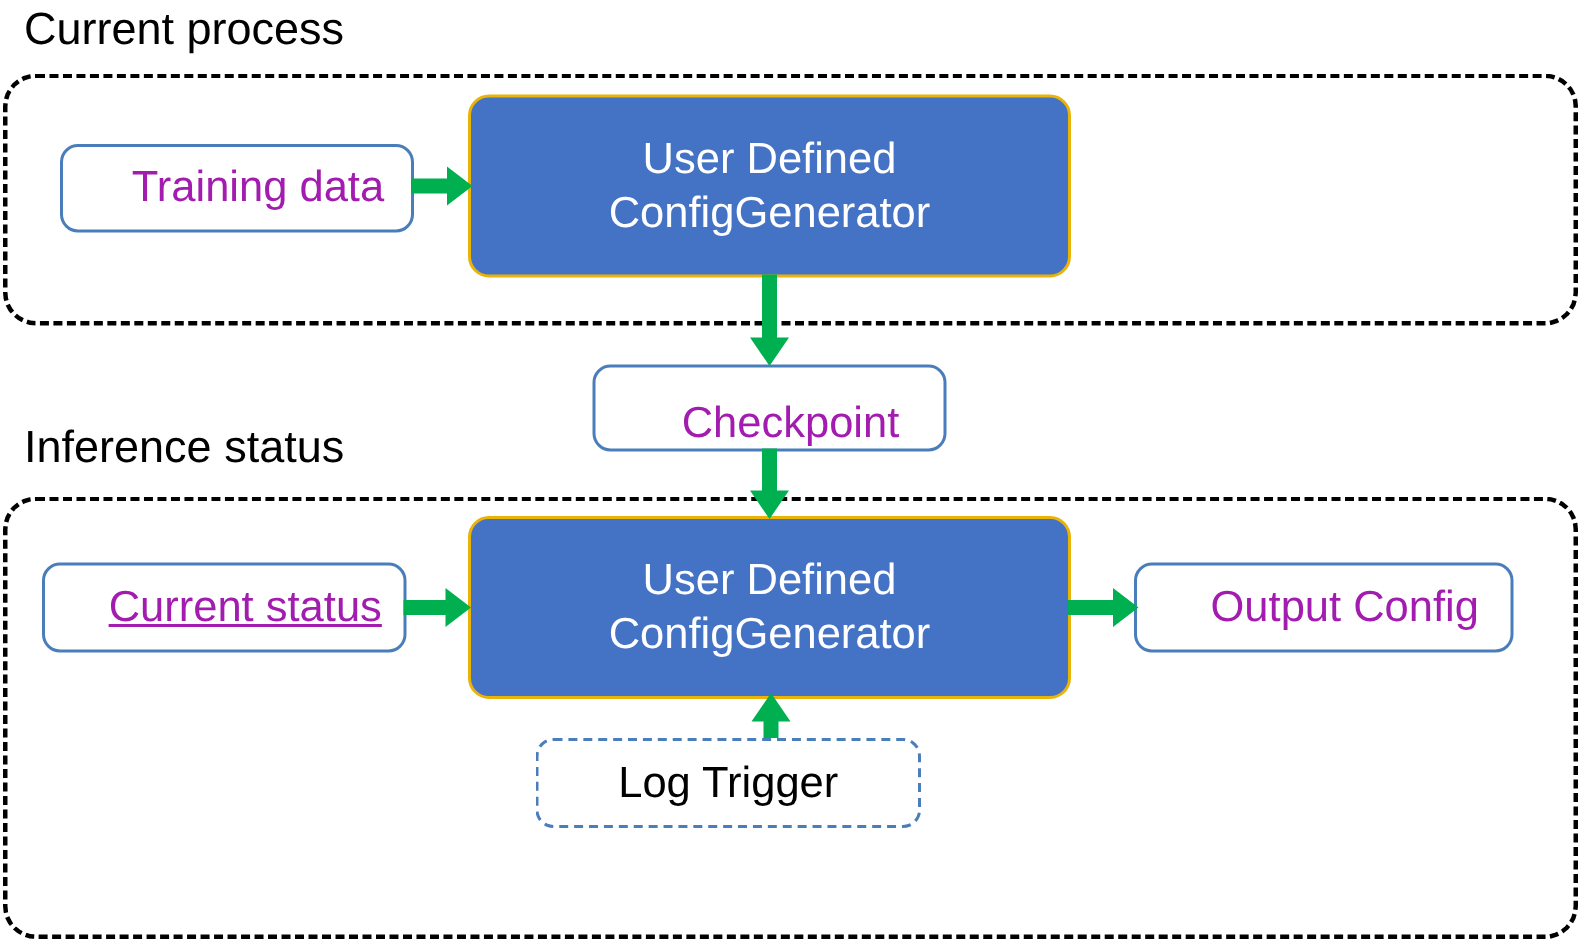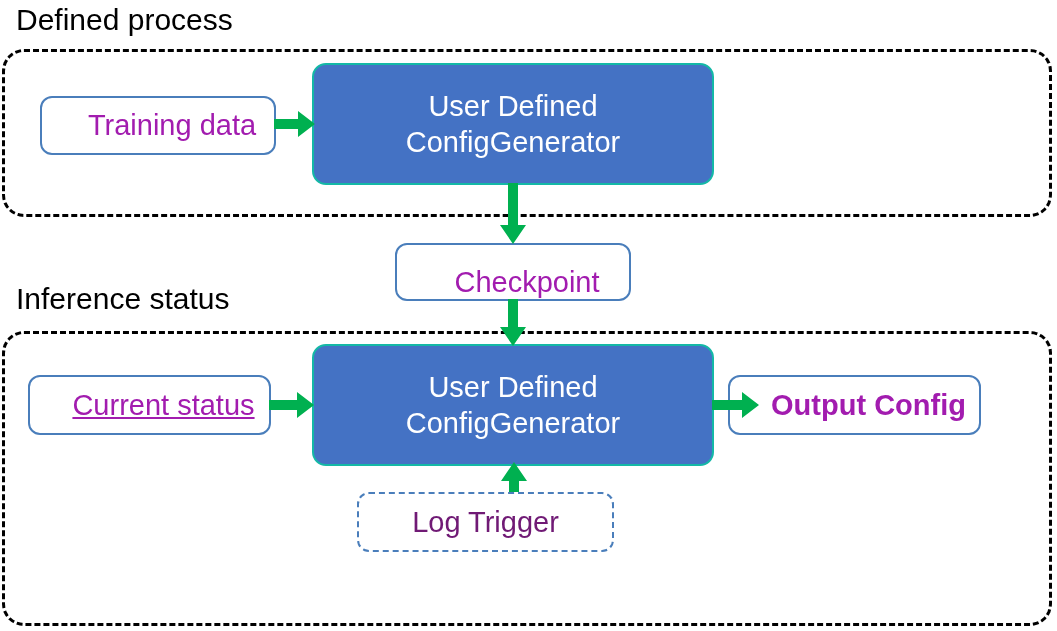--- a/index.html
+++ b/index.html
@@ -54,43 +54,43 @@
     border: 2px solid #4a7ebb;
     border-radius: 12px;
     color: #a21caf;
     font-size: 29px;
     line-height: 33px;
     padding-left: 28px;
   }
 
   .node-blue {
     background: #4472c4;
-    border: 2px solid #14b8a6;
+    border: 2px solid #eab308;
     border-radius: 14px;
     color: #ffffff;
     font-size: 29px;
     line-height: 36px;
   }
 
   .node-dashed {
     background: #ffffff;
     border: 2px dashed #4a7ebb;
     border-radius: 12px;
-    color: #701a75;
+    color: #000000;
     font-size: 29px;
     line-height: 33px;
   }
 
   
   #node-training-data   { left: 40px;  top: 96px;  width: 236px; height: 59px; }
   #node-train-generator { left: 312px; top: 63px;  width: 402px; height: 122px; }
   #node-checkpoint      { left: 395px; top: 243px; width: 236px; height: 58px; align-items: flex-end; }
   #node-current-status  { left: 28px;  top: 375px; width: 243px; height: 60px; text-decoration: underline; }
   #node-infer-generator { left: 312px; top: 344px; width: 402px; height: 122px; }
-  #node-output-config   { left: 728px; top: 375px; width: 253px; height: 60px; font-weight: bold; }
+  #node-output-config   { left: 756px; top: 375px; width: 253px; height: 60px; }
   #node-log-trigger     { left: 357px; top: 492px; width: 257px; height: 60px; z-index: 4; }
   #node-clock-trigger   { left: 430px; top: 548px; width: 265px; height: 60px; z-index: 5; }
 
   .node-blue .label-line { display: block; }
 
   
   .arrow { position: absolute; }
   .arrow svg { display: block; overflow: visible; }
 
   #arrow-td-to-gen   { left: 274px; top: 110px; }
@@ -98,21 +98,21 @@
   #arrow-ckpt-to-gen { left: 499px; top: 299px; }
   #arrow-cs-to-gen   { left: 269px; top: 391px; }
   #arrow-gen-to-out  { left: 712px; top: 391px; }
   #arrow-trig-to-gen { left: 500px; top: 462px; }
 </style>
 </head>
 <body>
 
 <div id="canvas">
 
-  <div class="section-title" id="title-training">Defined process</div>
+  <div class="section-title" id="title-training">Current process</div>
 
   <div class="section-title" id="title-inference">Inference status</div>
 
   <div class="process-container" id="container-training"></div>
 
   <div class="process-container" id="container-inference"></div>
 
   <div class="node node-white" id="node-training-data">
     <span>Training data</span>
   </div>

